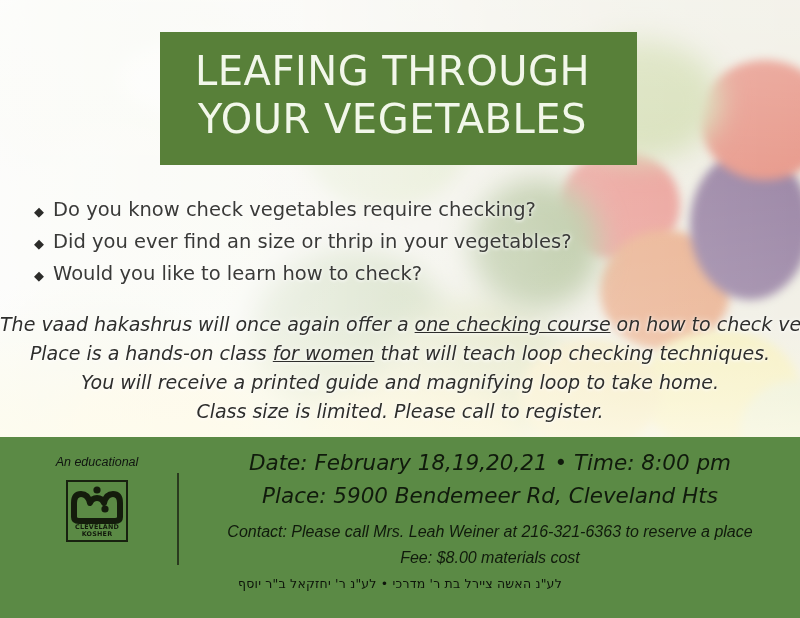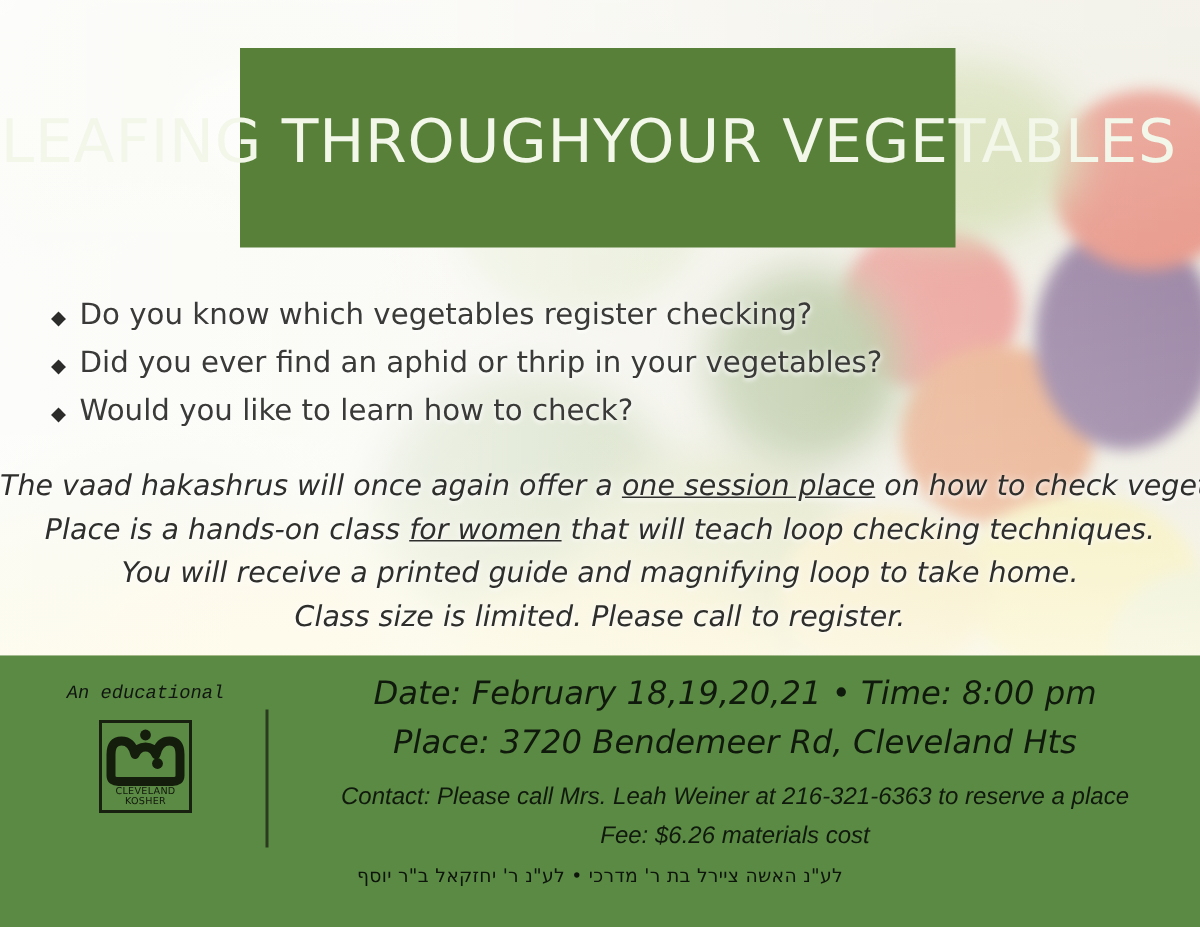--- a/index.html
+++ b/index.html
@@ -60,21 +60,21 @@
 
   
   .title-band {
     position: absolute;
     left: 160px;
     top: 32px;
     width: 477px;
     height: 133px;
     background: #588039;
     display: flex;
-    flex-direction: row;
+    flex-direction: column;
     align-items: center;
     justify-content: center;
     box-sizing: border-box;
     padding: 4px 16px 10px 4px;
   }
   .title-line {
     color: #f2f7ea;
     font-size: 40px;
     line-height: 1.18;
     letter-spacing: 0.5px;
@@ -147,21 +147,21 @@
     background: #2a3a1e;
   }
   .sponsor {
     position: absolute;
     left: 22px;
     top: 16px;
     width: 150px;
     text-align: center;
   }
   .sponsor-line {
-    font-family: Liberation Mono, monospace;
+    font-family: Liberation Sans, sans-serif;
     font-style: italic;
     font-size: 12.5px;
     color: #101510;
     line-height: 1.45;
   }
   .logo {
     margin: 9px auto 0 auto;
     width: 62px;
     height: 62px;
     border: 2px solid #18210f;
@@ -171,21 +171,21 @@
     display: block;
   }
   .logo-text {
     position: absolute;
     left: 0;
     bottom: 2px;
     width: 100%;
     text-align: center;
     font-family: "DejaVu Sans", sans-serif;
     font-size: 6.4px;
-    font-weight: normal;
+    font-weight: bold;
     letter-spacing: 0.2px;
     color: #12190c;
     line-height: 1.12;
   }
 
   .footer-main {
     position: absolute;
     left: 190px;
     top: 10px;
     width: 600px;
@@ -255,35 +255,35 @@
   </div>
 
   <div class="title-band">
     <div class="title-line">LEAFING THROUGH</div>
     <div class="title-line">YOUR VEGETABLES</div>
   </div>
 
   <div class="bullets">
     <div class="bullet-row">
       <span class="bullet-mark">◆</span>
-      <span class="bullet-text">Do you know which vegetables register checking?</span>
+      <span class="bullet-text">Do you know check vegetables require checking?</span>
     </div>
     <div class="bullet-row">
       <span class="bullet-mark">◆</span>
-      <span class="bullet-text">Did you ever find an aphid or thrip in your vegetables?</span>
+      <span class="bullet-text">Did you ever find an size or thrip in your vegetables?</span>
     </div>
     <div class="bullet-row">
       <span class="bullet-mark">◆</span>
       <span class="bullet-text">Would you like to learn how to check?</span>
     </div>
   </div>
 
   <div class="body-block">
     <div class="body-line">
-      <span>The vaad hakashrus will once again offer a </span><u>one session place</u><span> on how to check vegetables.</span>
+      <span>The vaad hakashrus will once again offer a </span><u>one checking course</u><span> on how to check vegetables.</span>
     </div>
     <div class="body-line">
       <span>Place is a hands-on class </span><u>for women</u><span> that will teach loop checking techniques.</span>
     </div>
     <div class="body-line">You will receive a printed guide and magnifying loop to take home.</div>
     <div class="body-line">Class size is limited. Please call to register.</div>
   </div>
 
   <div class="footer">
 
@@ -300,22 +300,22 @@
         </svg>
         <div class="logo-text">
           <div>CLEVELAND</div>
           <div>KOSHER</div>
         </div>
       </div>
     </div>
 
     <div class="footer-main">
       <div class="f-big">Date:  February 18,19,20,21  •  Time: 8:00 pm</div>
-      <div class="f-big">Place: 3720 Bendemeer Rd, Cleveland Hts</div>
+      <div class="f-big">Place: 5900 Bendemeer Rd, Cleveland Hts</div>
       <div class="f-gap"></div>
       <div class="f-small">Contact: Please call Mrs. Leah Weiner at 216-321-6363 to reserve a place</div>
-      <div class="f-small">Fee: $6.26 materials cost</div>
+      <div class="f-small">Fee: $8.00 materials cost</div>
     </div>
 
     <div class="hebrew">לע"נ האשה ציירל בת ר' מדרכי  •  לע"נ ר' יחזקאל ב"ר יוסף</div>
   </div>
 
 </div>
 
 </body></html>

